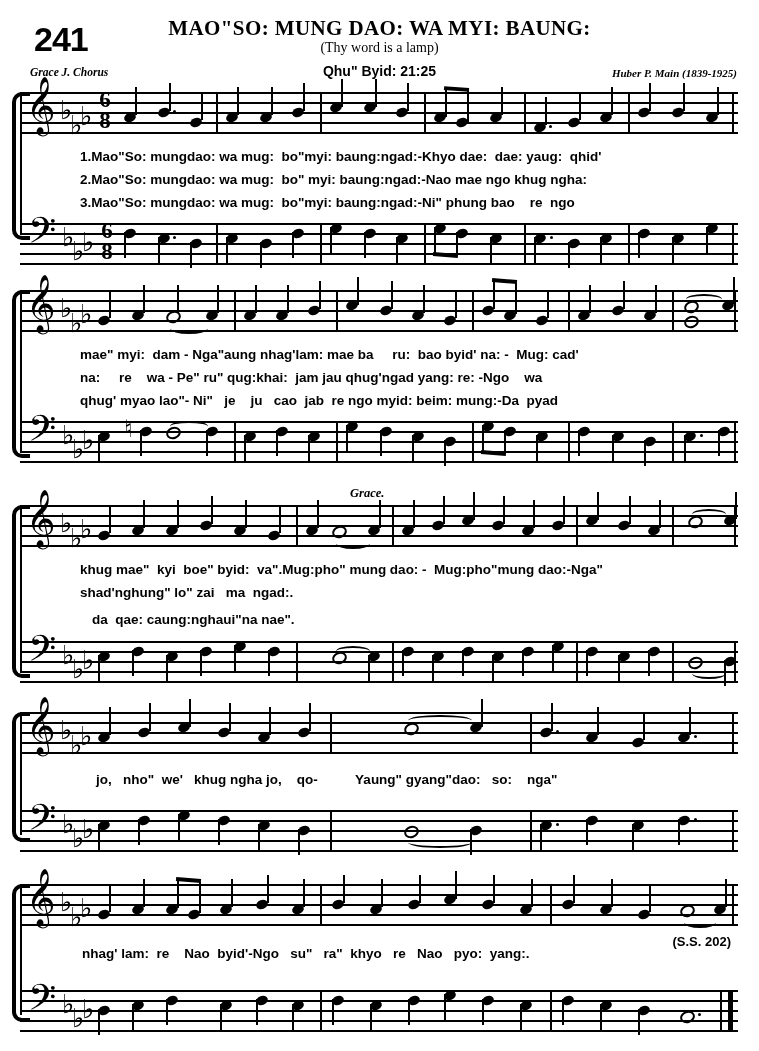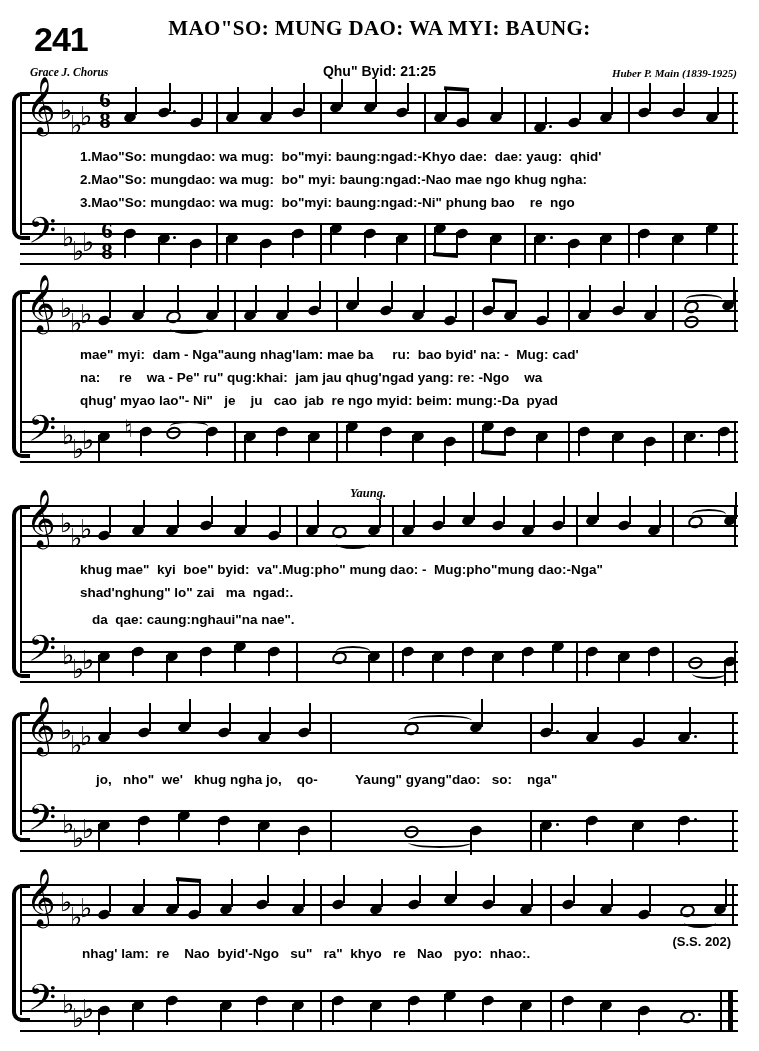--- a/index.html
+++ b/index.html
@@ -244,20 +244,21 @@
     font-size: 12.5px;
   }
 </style>
 </head>
 <body>
 
 <div class="page">
 
   <div class="hymn-number">241</div>
   <div class="title">MAO"SO: MUNG DAO: WA MYI: BAUNG:</div>
+  <div class="subtitle">(Thy word is a lamp)</div>
   <div class="composer-left">Grace J. Chorus</div>
   <div class="scripture">Qhu" Byid: 21:25</div>
   <div class="composer-right">Huber P. Main (1839-1925)</div>
 
   <div class="system" style="top:92px;">
     <div class="brace" style="top:0px; height:140px;"></div>
     <div class="sysbar" style="top:0px; height:141px;"></div>
 
     <div class="staff" style="top:0px;">
       <div class="line l0"></div>
@@ -527,21 +528,21 @@
       <div class="nh" style="left:664px; top:11px;"></div>
         <div class="stem" style="left:664px; top:14px; height:26px;"></div>
       <div class="flagdot" style="left:680px; top:13px;"></div>
       <div class="nh" style="left:698px; top:6px;"></div>
         <div class="stem" style="left:698px; top:9px; height:26px;"></div>
       <div class="endbar-thin" style="left:714px; top:0px; height:41px;"></div>
     </div>
   </div>
 
   <div class="system" style="top:500px;">
-    <div class="chorus-label" style="left:330px; top:-14px;">Yaung.</div>
+    <div class="chorus-label" style="left:330px; top:-14px;">Grace.</div>
     <div class="brace" style="top:5px; height:165px;"></div>
     <div class="sysbar" style="top:5px; height:166px;"></div>
 
     <div class="staff" style="top:5px;">
       <div class="line l0"></div>
         <div class="line l1"></div>
         <div class="line l2"></div>
         <div class="line l3"></div>
         <div class="line l4"></div>
       <div class="clef-g" style="left:6px;">𝄞</div>
@@ -812,21 +813,21 @@
         <div class="stem" style="left:591px; top:-5px; height:28px;"></div>
       <div class="nh" style="left:618px; top:26px;"></div>
         <div class="stem" style="left:629px; top:0px; height:28px;"></div>
       <div class="nh hollow" style="left:660px; top:21px;"></div>
       <div class="tie" style="left:664px; top:33px; width:32px;"></div>
       <div class="nh" style="left:694px; top:21px;"></div>
         <div class="stem" style="left:705px; top:-5px; height:28px;"></div>
       <div class="endbar-thin" style="left:712px; top:0px; height:41px;"></div>
     </div>
 
-    <div class="lyric" style="left:62px; top:62px;">nhag' lam:  re    Nao  byid'-Ngo   su"   ra"  khyo   re   Nao   pyo:  nhao:.</div>
+    <div class="lyric" style="left:62px; top:62px;">nhag' lam:  re    Nao  byid'-Ngo   su"   ra"  khyo   re   Nao   pyo:  yang:.</div>
 
     <div class="staff" style="top:106px;">
       <div class="line l0"></div>
         <div class="line l1"></div>
         <div class="line l2"></div>
         <div class="line l3"></div>
         <div class="line l4"></div>
       <div class="clef-f" style="left:8px; top:-10px;">𝄢</div>
       <div class="flat" style="left:42px; top:1px;">♭</div>
       <div class="flat" style="left:52px; top:15px;">♭</div>

